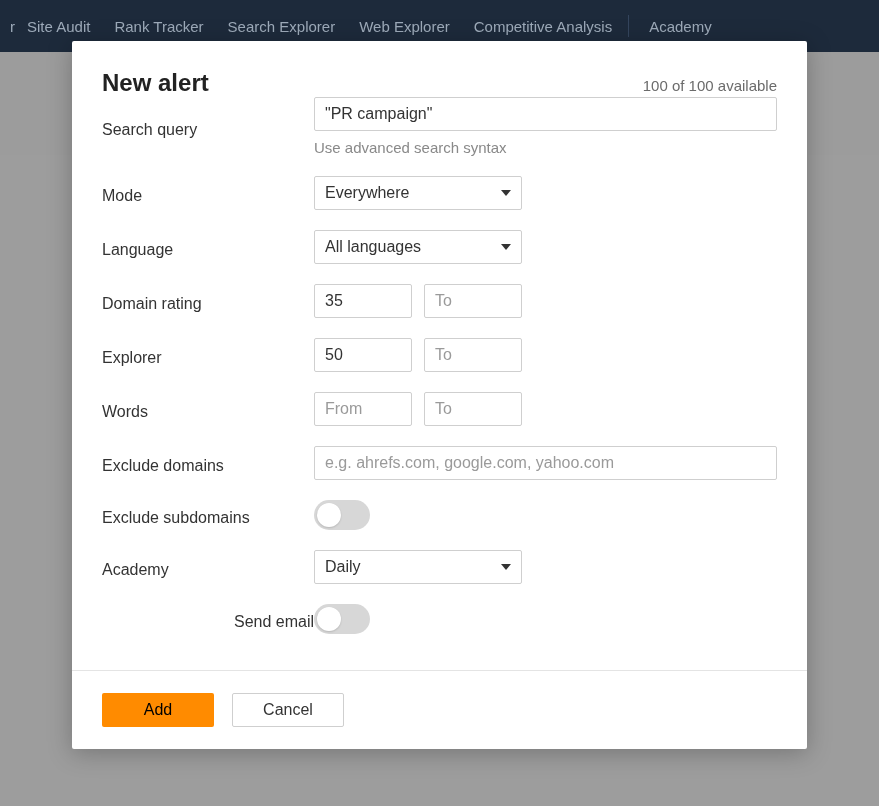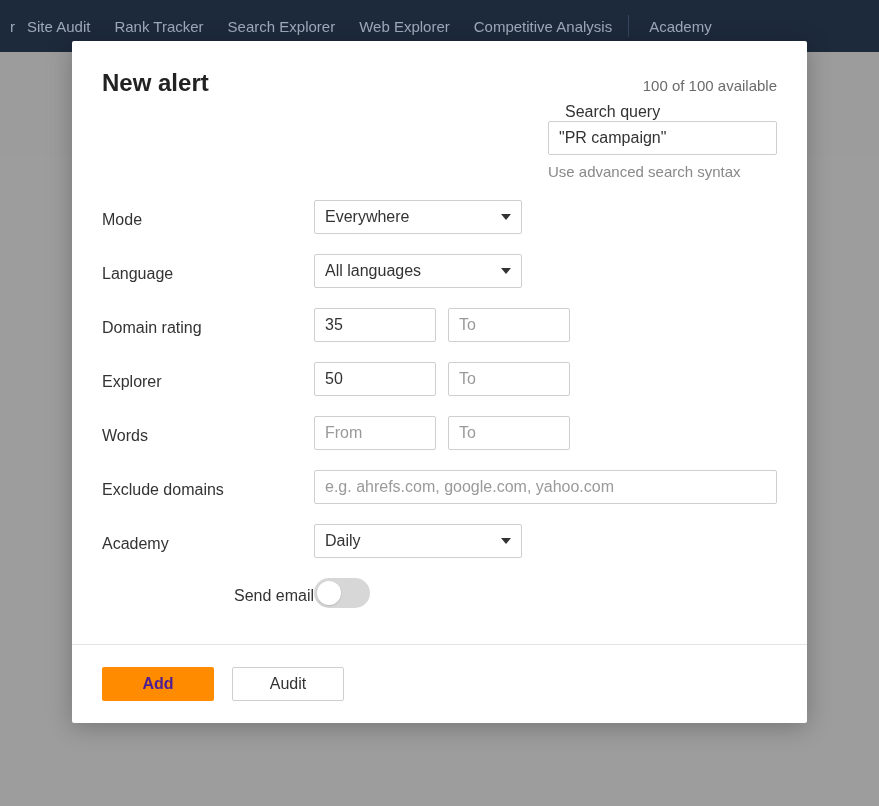--- a/index.html
+++ b/index.html
@@ -70,21 +70,21 @@
       font-size: 24px;
       font-weight: 700;
       color: #222;
     }
     .modal-counter { font-size: 15px; color: #6b6b6b; }
     .form-row {
       display: flex;
       align-items: center;
       margin-bottom: 20px;
     }
-    .form-row.tall { align-items: flex-end; flex-direction: column; }
+    .form-row.tall { align-items: center; }
     .form-label {
       width: 212px;
       font-size: 16px;
       color: #333;
       flex-shrink: 0;
       padding-top: 6px;
     }
     .form-control-col { flex: 1; }
     .hint {
       font-size: 15px;
@@ -120,21 +120,21 @@
       right: 10px;
       top: 50%;
       transform: translateY(-50%);
       width: 0; height: 0;
       border-left: 5px solid transparent;
       border-right: 5px solid transparent;
       border-top: 6px solid #333;
     }
     .range-group { display: flex; gap: 12px; }
     .range-input {
-      width: 122px;
+      width: 98px;
       height: 34px;
       border: 1px solid #cfcfcf;
       border-radius: 2px;
       padding: 0 10px;
       font-size: 16px;
       color: #333;
     }
     .range-input::placeholder { color: #9a9a9a; }
     .toggle {
       width: 56px;
@@ -163,24 +163,24 @@
       padding: 0 28px;
       font-size: 16px;
       border-radius: 2px;
       cursor: pointer;
       display: inline-flex;
       align-items: center;
       justify-content: center;
     }
     .btn-primary {
       background: #ff8b00;
-      color: #4c1d95;
+      color: #000000;
       border: none;
       min-width: 112px;
-      font-weight: 700;
+      font-weight: 400;
     }
     .btn-secondary {
       background: #ffffff;
       color: #333;
       border: 1px solid #cfcfcf;
       min-width: 112px;
     }
   </style>
 </head>
 <body>
@@ -267,20 +267,28 @@
       </div>
     </div>
 
     <div class="form-row">
       <div class="form-label">Exclude domains</div>
       <div class="form-control-col">
         <input class="text-input" type="text" placeholder="e.g. ahrefs.com, google.com, yahoo.com" style="">
       </div>
     </div>
 
+    <div class="form-row">
+      <div class="form-label">Exclude subdomains</div>
+      <div class="form-control-col">
+        <div class="toggle">
+          <div class="knob"></div>
+        </div>
+      </div>
+    </div>
 
     <div class="form-row">
       <div class="form-label">Academy</div>
       <div class="form-control-col">
         <div class="select-wrap">
           <span>Daily</span>
           <span class="sel-caret"></span>
         </div>
       </div>
     </div>
@@ -290,15 +298,15 @@
       <div class="form-control-col">
         <div class="toggle">
           <div class="knob"></div>
         </div>
       </div>
     </div>
 
   </div>
   <div class="modal-footer">
     <button class="btn btn-primary">Add</button>
-    <button class="btn btn-secondary">Audit</button>
+    <button class="btn btn-secondary">Cancel</button>
   </div>
 </div>
 
 </body></html>

